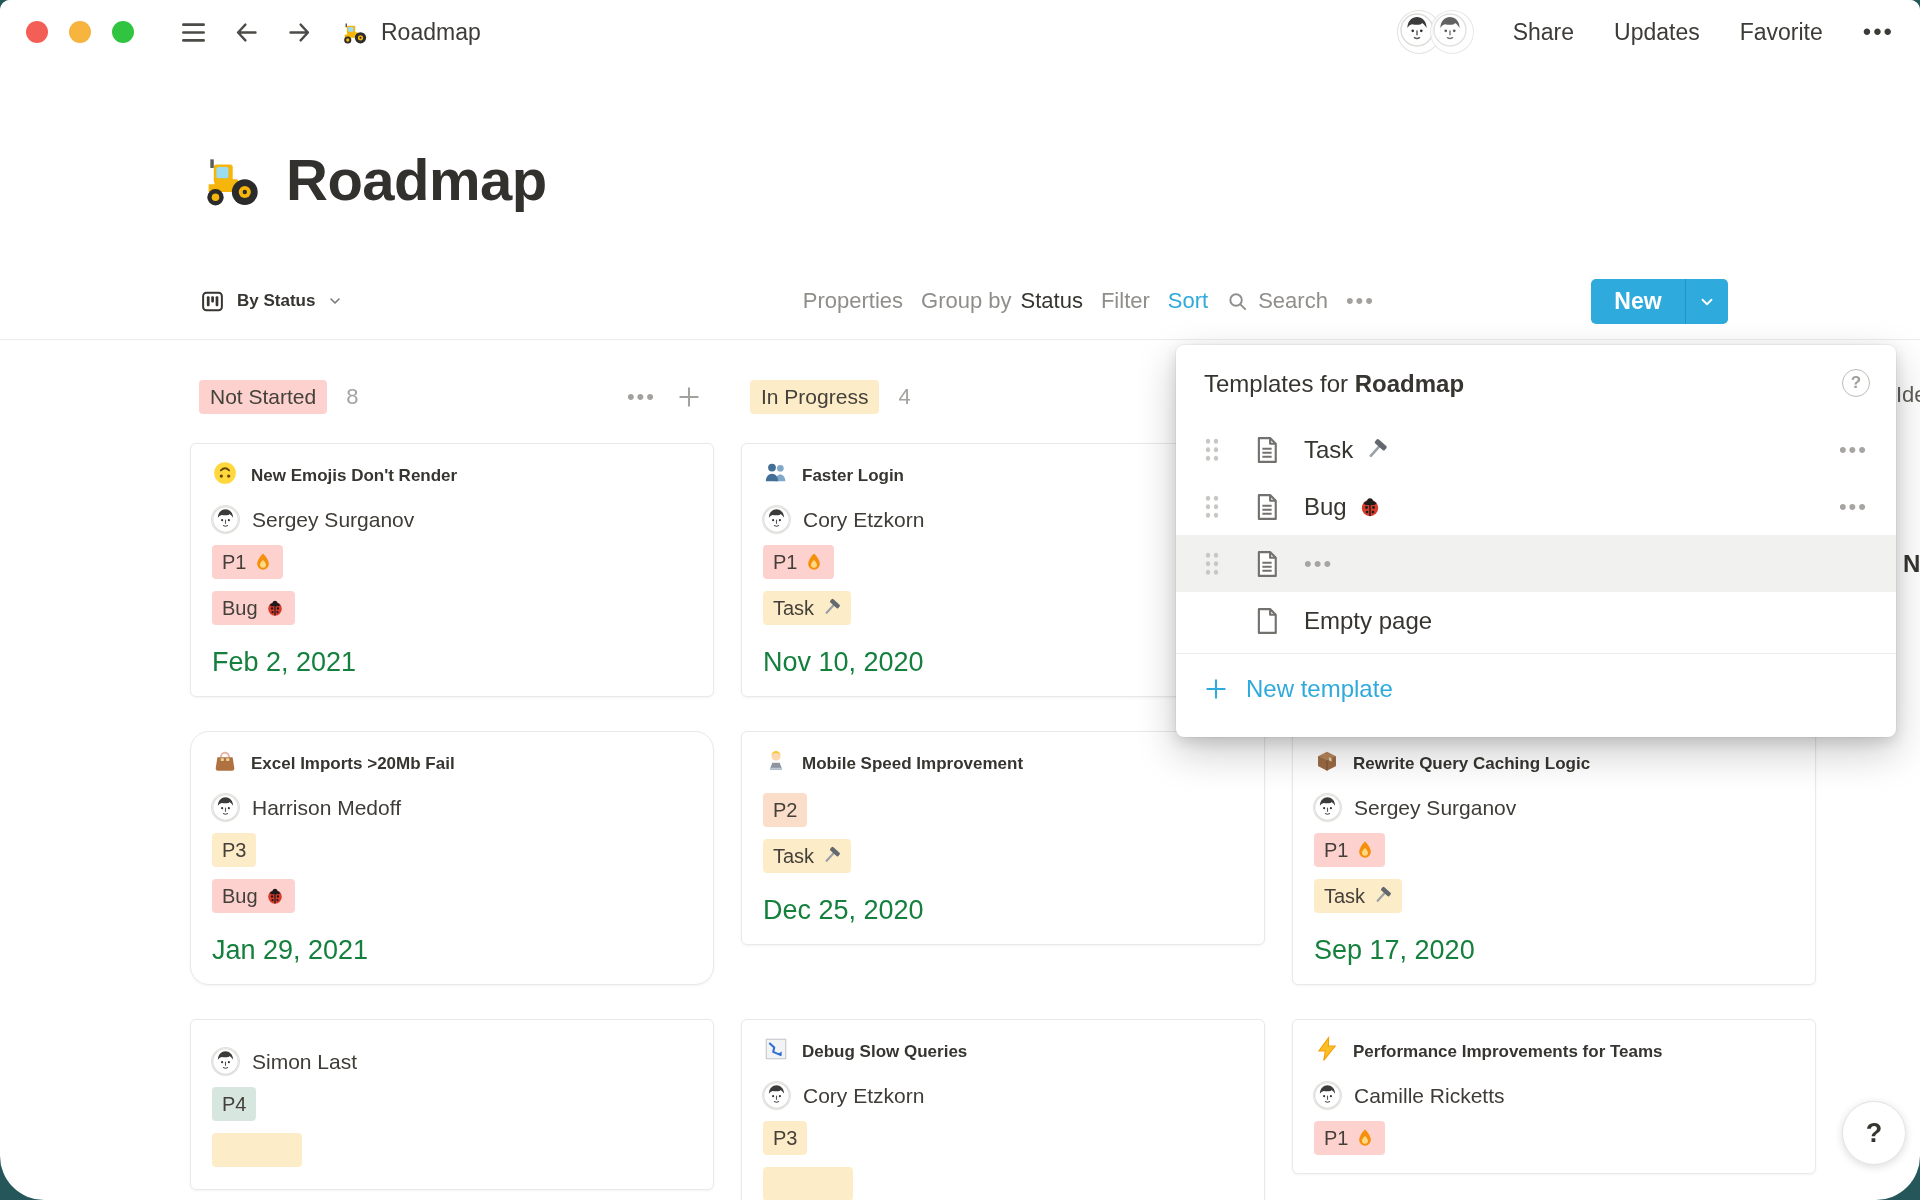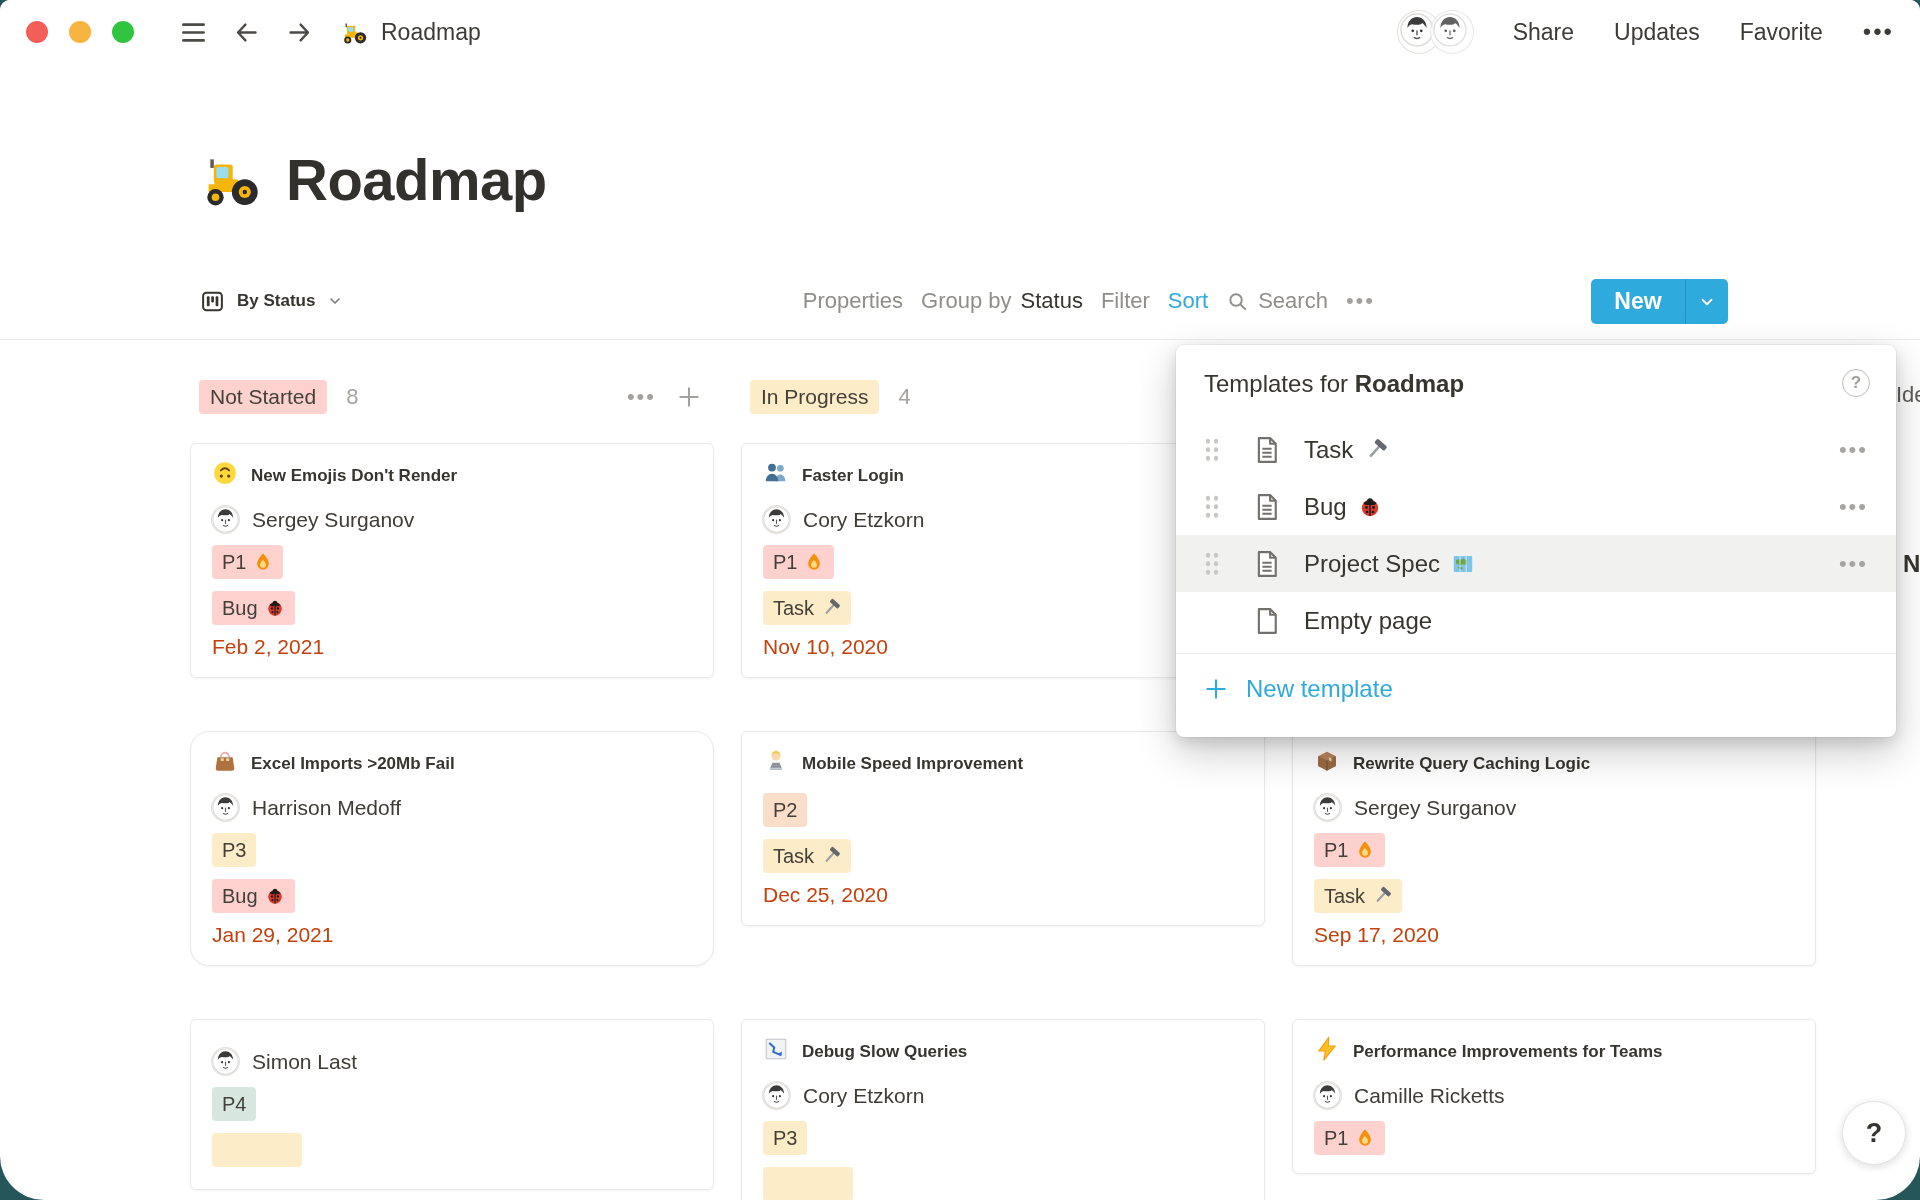--- a/index.html
+++ b/index.html
@@ -48,21 +48,21 @@
   .col-dots{font-size:22px;letter-spacing:2px}
   .card{position:absolute;left:0;width:524px;background:#fff;border:1px solid #e9e9e7;border-radius:6px;
         box-shadow:0 1px 3px rgba(15,15,15,.05);padding:15px 21px 18px;box-sizing:border-box}
   .card-title{font-size:17px;font-weight:700;line-height:34px;color:#37352f}
   .card-title .ico{margin-right:13px;vertical-align:-5px}
   .card-assignee{display:flex;align-items:center;gap:13px;margin-top:13px;font-size:21px;color:#3f3c38}
   .avatar{width:27px;height:27px;border-radius:50%;flex:none;box-shadow:0 0 0 1px #e3e1de;background:#fff}
   .tag-row{margin-top:12px}
   .tag{display:inline-flex;align-items:center;gap:7px;height:34px;padding:0 10px;border-radius:4px;font-size:20px;color:#443f3a}
   .tag.empty{min-width:70px}
-  .card-date{margin-top:10px;font-size:21px;color:#c2410c}
+  .card-date{margin-top:22px;font-size:27px;color:#15803d}
 
   
   .tpl-panel{position:absolute;left:1176px;top:345px;width:720px;height:392px;background:#fff;border-radius:8px;z-index:50;
      box-shadow:0 0 0 1px rgba(15,15,15,.04),0 5px 14px rgba(15,15,15,.12),0 15px 40px rgba(15,15,15,.22)}
   .tpl-head{height:76px;box-sizing:border-box;padding:25px 28px 0;font-size:24px;color:#37352f;position:relative}
   .tpl-head b{font-weight:700}
   .tpl-help{position:absolute;right:26px;top:24px;width:26px;height:26px;border-radius:50%;border:1.6px solid #bdbbb7;
      color:#a09e9a;font-size:17px;font-weight:700;display:flex;align-items:center;justify-content:center}
   .tpl-row{height:57px;display:flex;align-items:center;padding:0 28px;box-sizing:border-box;font-size:24px;color:#37352f}
   .grip{width:16px;height:25px;margin-right:32px;flex:none;
@@ -506,26 +506,20 @@
               <use href="#sym-ladybug-icon"></use>
             </svg>
           </span>
           <span class="tpl-dots">•••</span>
         </div>
         <div class="tpl-row" style="background: rgb(241, 241, 239);">
           <span class="grip"></span>
           <svg class="ico" width="30" height="30">
             <use href="#sym-doc-icon"></use>
           </svg>
-          <span class="tpl-label">
-            <span>Project Spec</span>
-            <svg class="ico" width="24" height="24">
-              <use href="#sym-map-icon"></use>
-            </svg>
-          </span>
           <span class="tpl-dots">•••</span>
         </div>
         <div class="tpl-row">
           <span class="grip-spacer"></span>
           <svg class="ico" width="30" height="30">
             <use href="#sym-doc-blank-icon"></use>
           </svg>
           <span class="tpl-label">
             <span>Empty page</span>
           </span>

